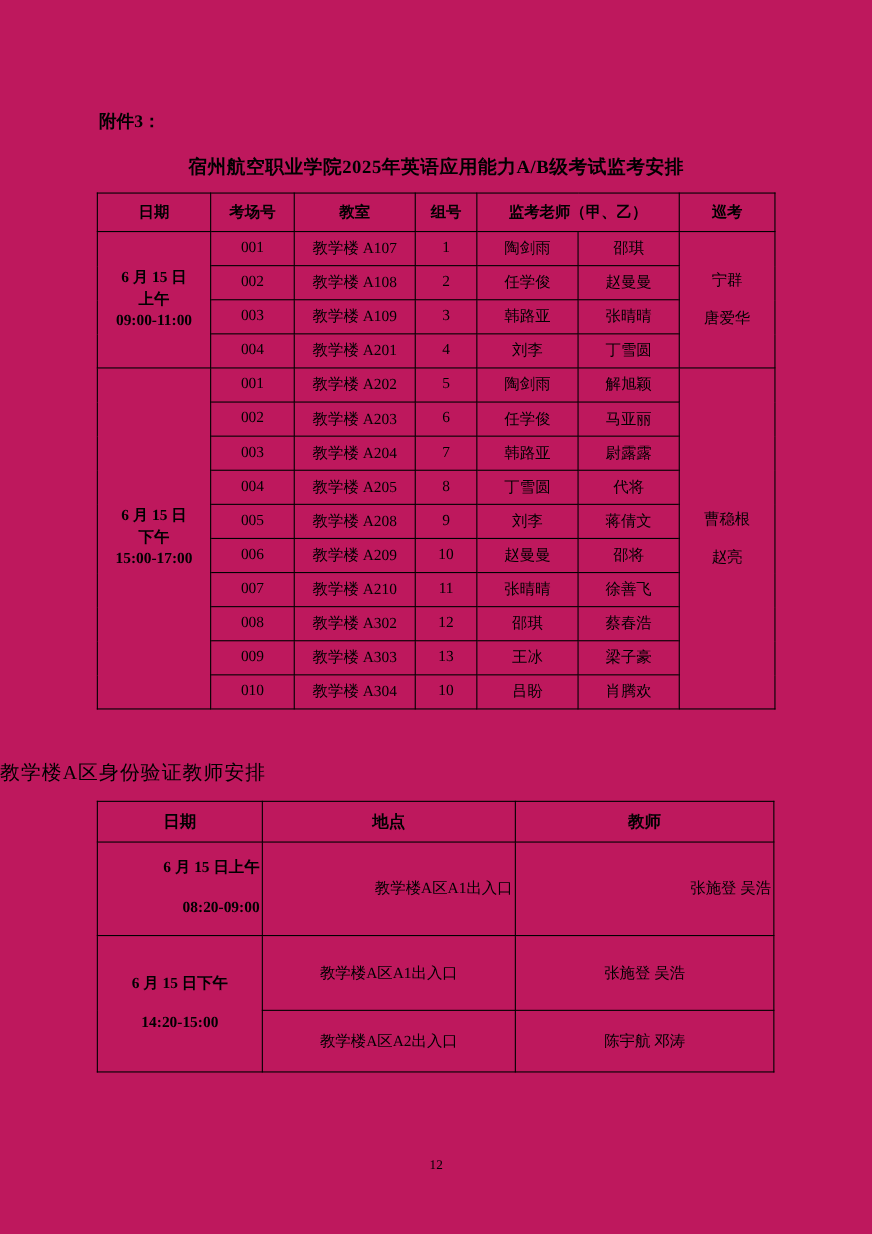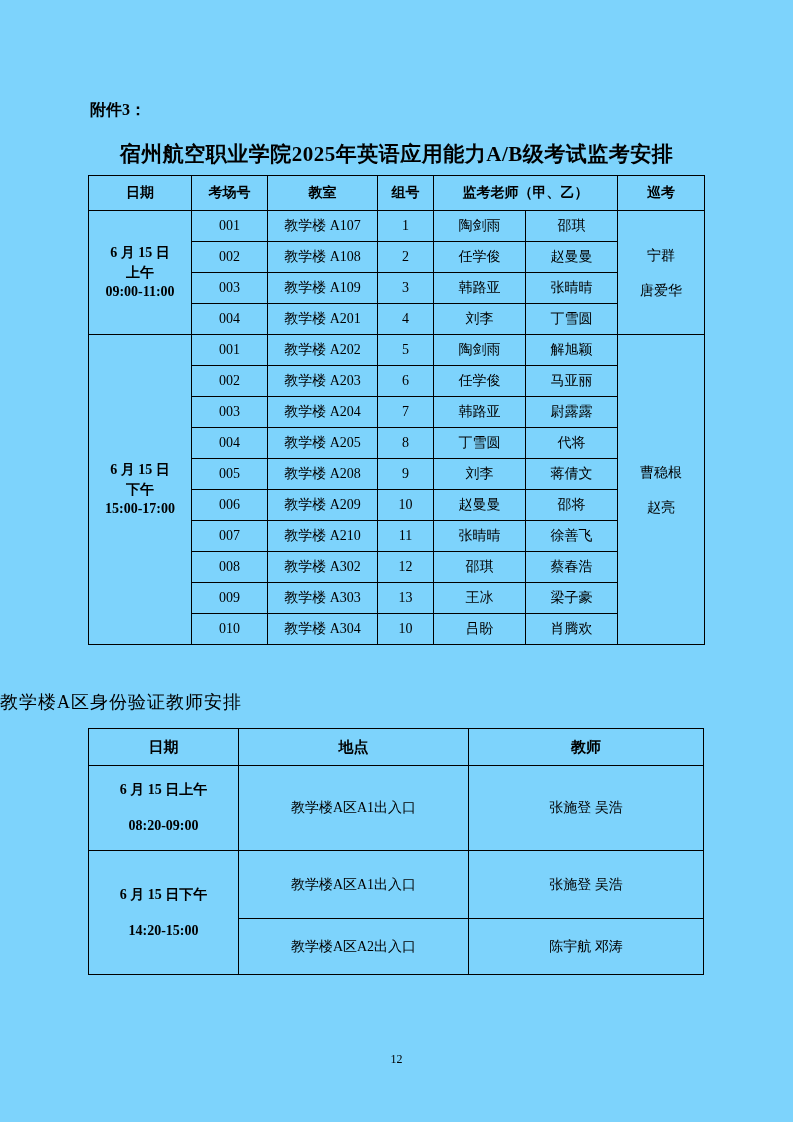--- a/index.html
+++ b/index.html
@@ -1,31 +1,31 @@
 <!DOCTYPE html>
 <html><head>
 <meta charset="utf-8">
 <style>
   * { margin:0; padding:0; box-sizing:border-box; }
   html, body { background:#ffffff; }
   .page {
     position:relative;
     width:793px; height:1122px;
-    background:#7dd3fc;
+    background:#be185d;
     color:#000;
     font-family:"Liberation Serif","DejaVu Serif",serif;
     overflow:hidden;
   }
   .attachment-label {
     position:absolute; left:90px; top:100px;
     font-size:16px; font-weight:bold;
   }
   .main-title {
     position:absolute; left:0; top:140px; width:793px;
-    text-align:center; font-size:21px; font-weight:bold;
+    text-align:center; font-size:17px; font-weight:bold;
     letter-spacing:0.5px;
   }
   table { border-collapse:collapse; table-layout:fixed; }
   th, td { border:1px solid #000; text-align:center; vertical-align:middle; }
 
   .exam-table { position:absolute; left:88px; top:175px; width:616px; }
   .exam-table th { height:35px; font-size:14px; font-weight:bold; }
   .exam-table td { height:31px; font-size:14px; font-weight:normal; padding:0 2px; }
   .exam-table td.date-cell { font-weight:bold;margin-top:13px; }
   .date-cell div { line-height:1.4; }
@@ -33,21 +33,21 @@
   .patrol-cell div + div { margin-top:14px; }
 
   .second-title {
     position:absolute; left:0; top:690px; width:666px;
     text-align:left; font-size:18px; font-weight:normal;
     letter-spacing:1px;
   }
   .verify-table { position:absolute; left:88px; top:728px; width:615px; }
   .verify-table th { height:37px; font-size:15px; font-weight:bold; }
   .verify-table td { font-size:14px; padding:0 2px; }
-  .verify-table tbody tr:nth-child(1) td { height:85px; }
+  .verify-table tbody tr:nth-child(1) td { height:85px;text-align:right; }
   .verify-table tbody tr:nth-child(2) td { height:68px; }
   .verify-table tbody tr:nth-child(3) td { height:56px; }
   .verify-table td.date-cell { font-weight:bold; }
   .t2-date-line + .t2-date-line { margin-top:16px; }
 
   .page-number {
     position:absolute; left:0; top:1052px; width:793px;
     text-align:center; font-size:12px;
   }
 </style>

